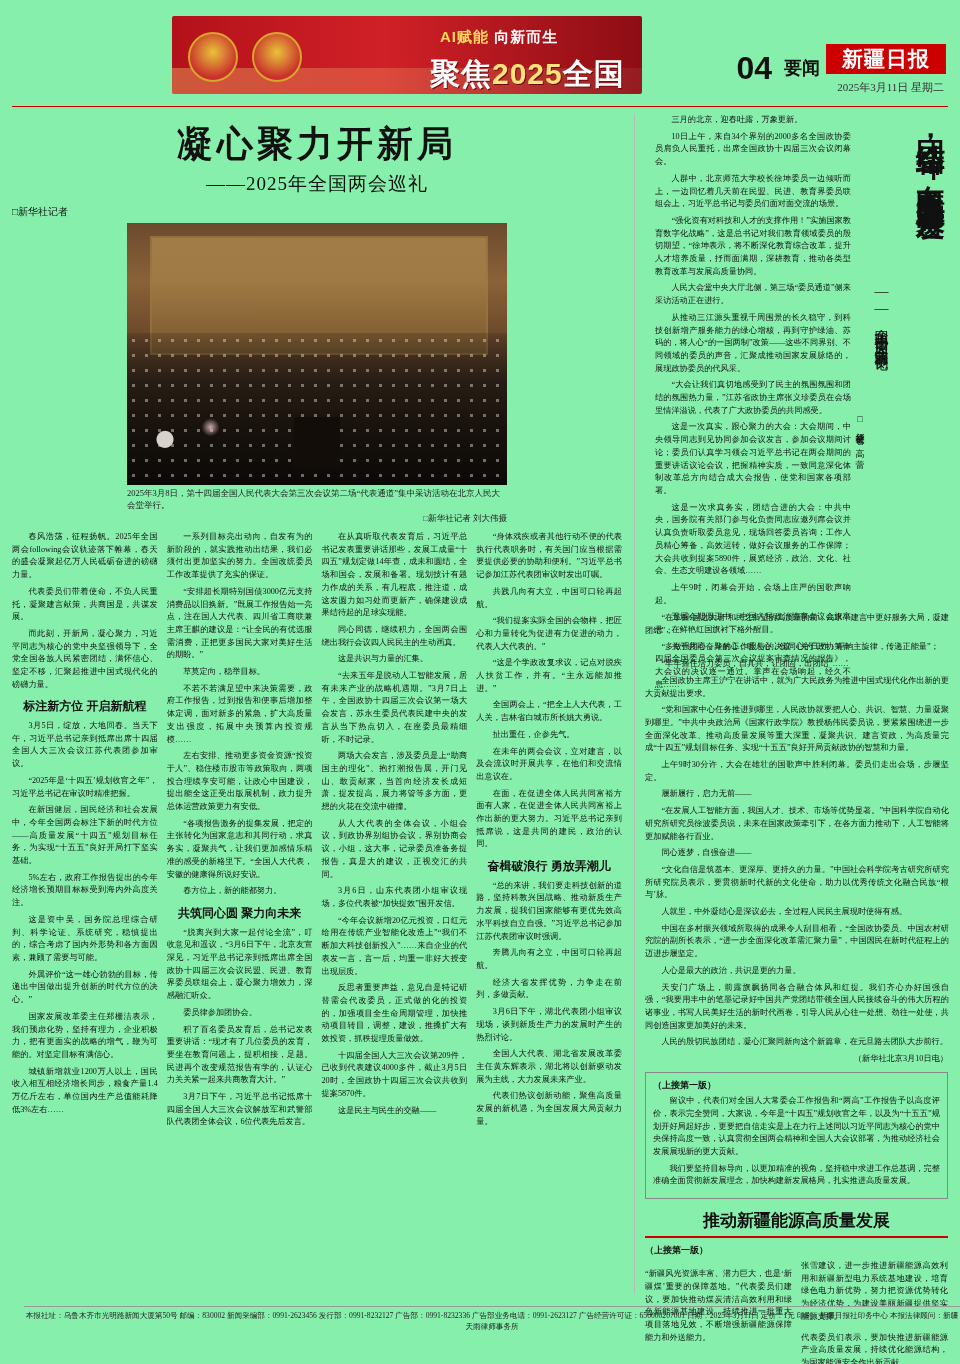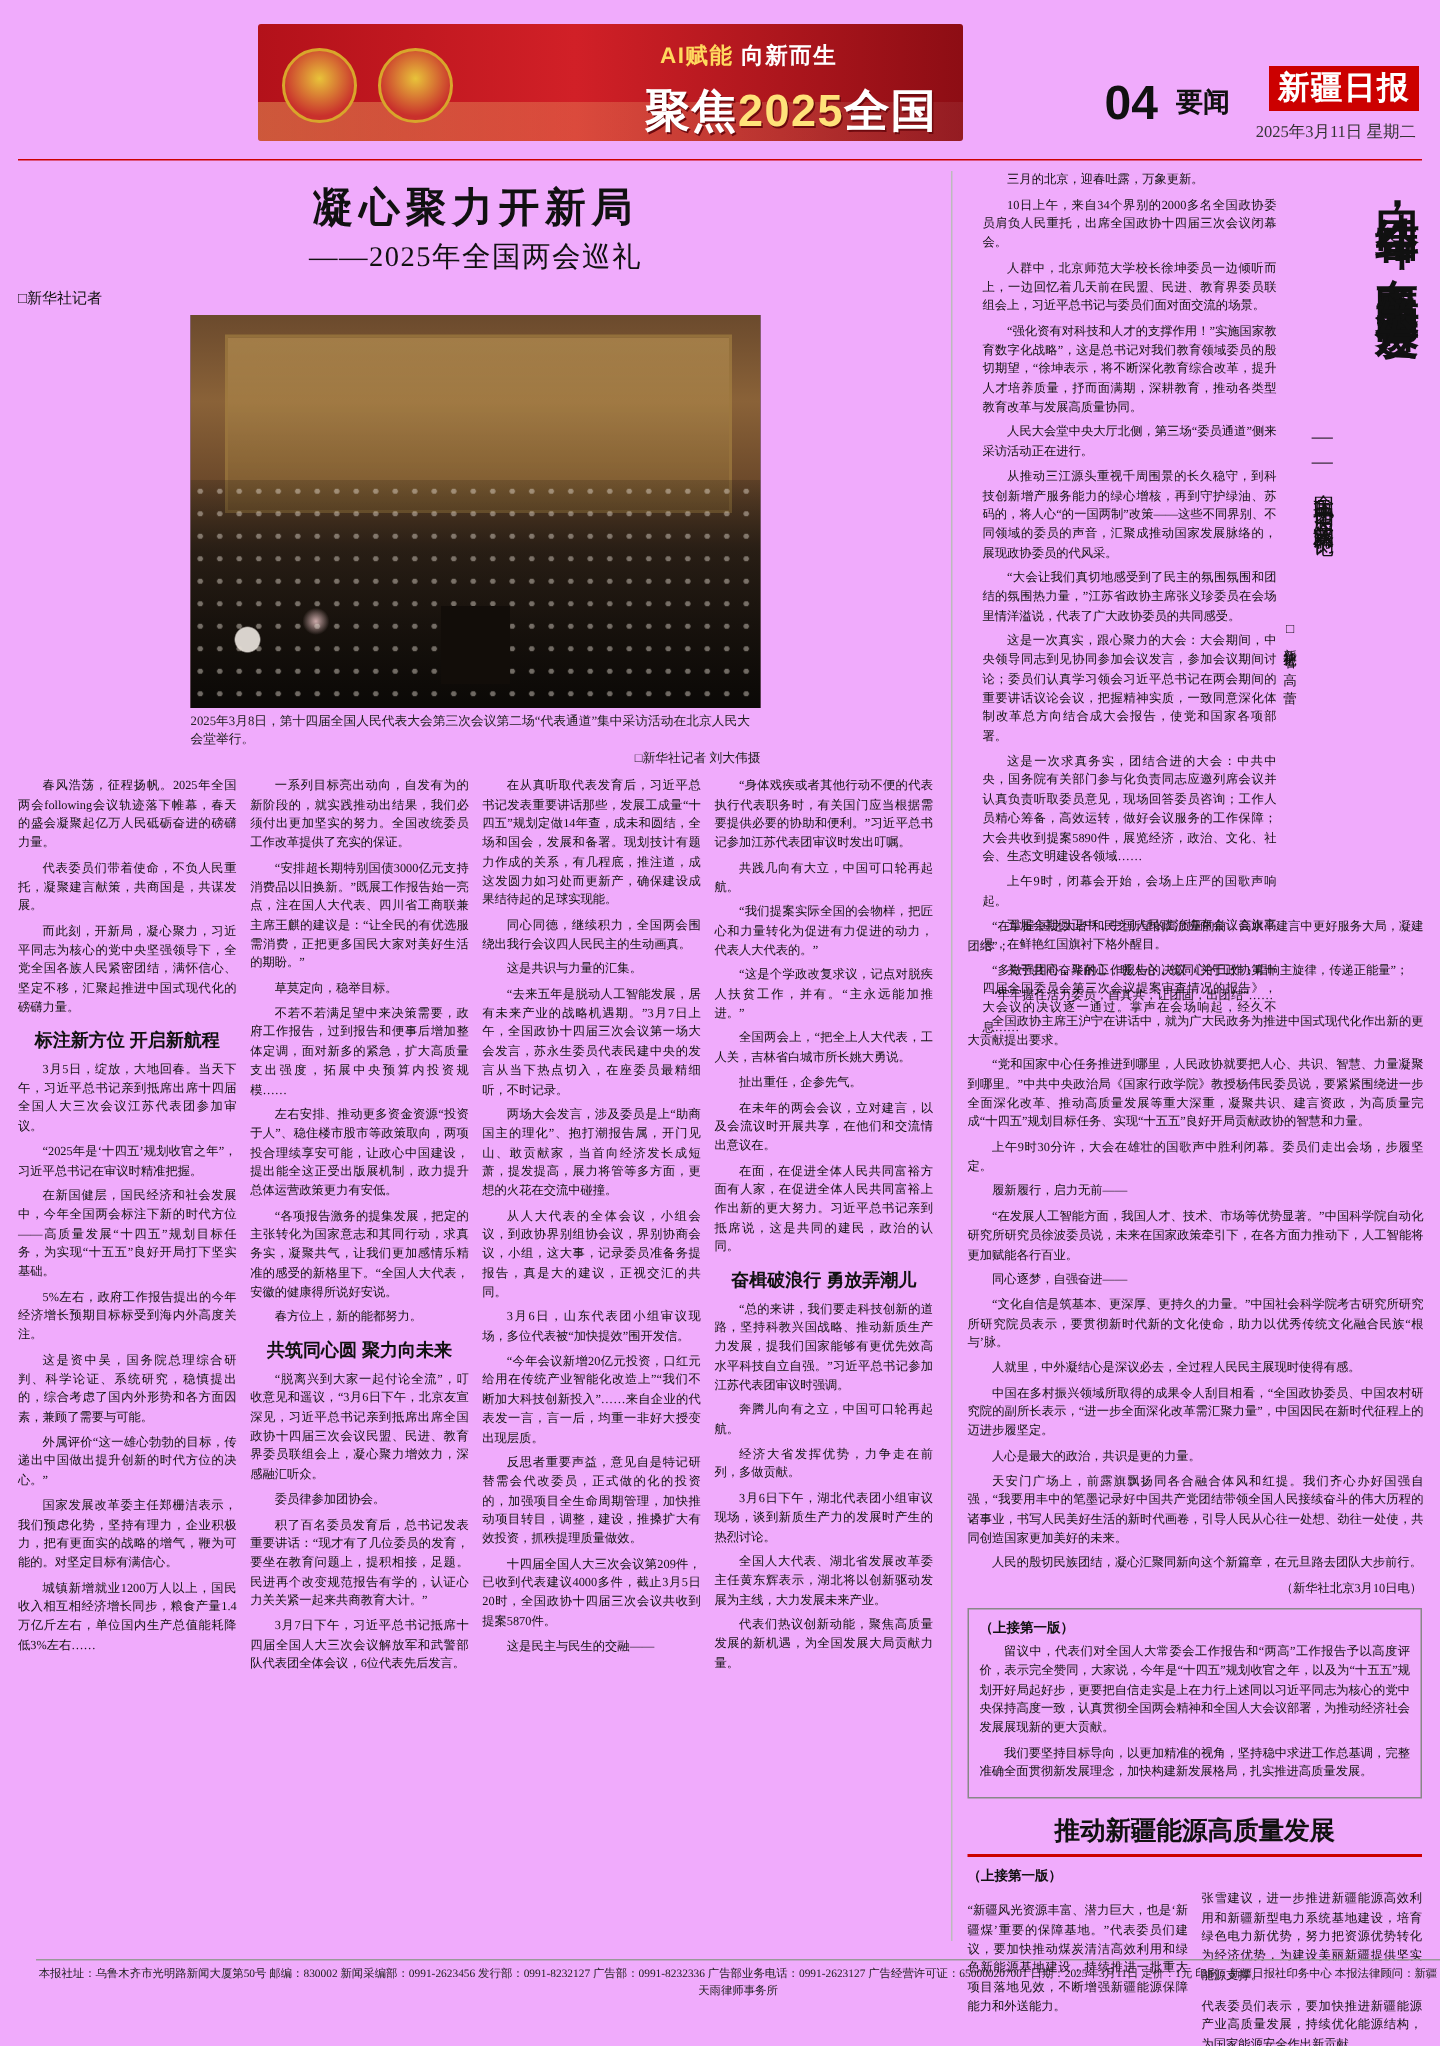--- a/index.html
+++ b/index.html
@@ -1,17 +1,17 @@
 <!DOCTYPE html>
 <html><head>
 <meta charset="utf-8">
 <style>
   html,body{margin:0;padding:0;background:#fff;}
   body{width:960px;height:1364px;font-family:"Liberation Serif",serif;color:#111;overflow:hidden;}
-  .page{position:relative;width:960px;height:1364px;background:#f0abfc;}
+  .page{position:relative;width:960px;height:1364px;background:#86efac;}
   .inner{position:absolute;left:12px;top:10px;width:936px;height:1320px;}
 
   
   .masthead{position:relative;height:96px;border-bottom:1px solid #c00;}
   .mast-banner{position:absolute;left:160px;top:6px;width:470px;height:78px;
     background:linear-gradient(90deg,#b3111a 0%,#d12027 45%,#8d0d14 100%);
     border-radius:2px;overflow:hidden;}
   .mast-banner:before{content:"";position:absolute;left:0;bottom:0;width:100%;height:26px;
     background:linear-gradient(90deg,rgba(255,220,120,.35),rgba(255,255,255,.06));}
   .mast-ai{position:absolute;left:268px;top:12px;color:#ffd95e;font-weight:bold;font-size:15px;
@@ -20,33 +20,33 @@
   .mast-title{position:absolute;left:258px;top:38px;color:#fff;font-size:30px;font-weight:bold;
     letter-spacing:1px;font-family:"Liberation Sans",sans-serif;text-shadow:1px 1px 0 #6d0a0f;}
   .mast-title .y{color:#ffe27a;}
   .emblem{position:absolute;top:22px;width:46px;height:46px;border-radius:50%;
     background:radial-gradient(circle at 50% 40%,#e8c33a,#c9302c 70%);border:2px solid #d8a62b;}
   .emblem.e1{left:176px;}
   .emblem.e2{left:240px;}
   .page-no{position:absolute;right:176px;top:40px;font-size:32px;font-weight:bold;
     font-family:"Liberation Sans",sans-serif;color:#111;}
   .page-sec{position:absolute;right:128px;top:46px;font-size:18px;font-weight:bold;}
-  .nameplate{position:absolute;right:2px;top:34px;width:100px;height:30px;background:#c00;
+  .nameplate{position:absolute;right:2px;top:34px;width:120px;height:30px;background:#c00;
     color:#fff;font-size:21px;font-weight:bold;text-align:center;line-height:30px;letter-spacing:1px;
     font-family:"Liberation Sans",sans-serif;}
   .mast-date{position:absolute;right:4px;top:70px;font-size:11px;color:#333;}
 
   
   .body{position:absolute;left:0;top:104px;width:936px;height:1180px;}
   .col-left{position:absolute;left:0;top:0;width:610px;height:1180px;}
   .col-right{position:absolute;left:622px;top:0;width:314px;height:1180px;
     border-left:1px solid #bbb;padding-left:10px;box-sizing:border-box;}
 
   
-  .headline{font-size:27px;font-weight:bold;letter-spacing:4px;text-align:center;
+  .headline{font-size:36px;font-weight:bold;letter-spacing:4px;text-align:center;
     font-family:"Liberation Sans",sans-serif;margin:6px 0 2px;}
   .subheadline{font-size:19px;text-align:center;letter-spacing:1px;margin-bottom:8px;}
   .byline{font-size:10px;margin:2px 0 4px;}
 
   
   .photo{position:relative;width:380px;height:262px;margin:0 auto;background:#2b2118;overflow:hidden;}
   .photo .wall{position:absolute;inset:0;background:
      linear-gradient(180deg,#6b4a2d 0%,#8a6238 22%,#6d4a2b 42%,#3a2a1c 60%,#241a12 100%);}
   .photo .mural{position:absolute;left:6%;top:5%;width:88%;height:44%;
      background:linear-gradient(180deg,#c9a25c,#8d6a35);opacity:.55;border:2px solid #b08a45;}

